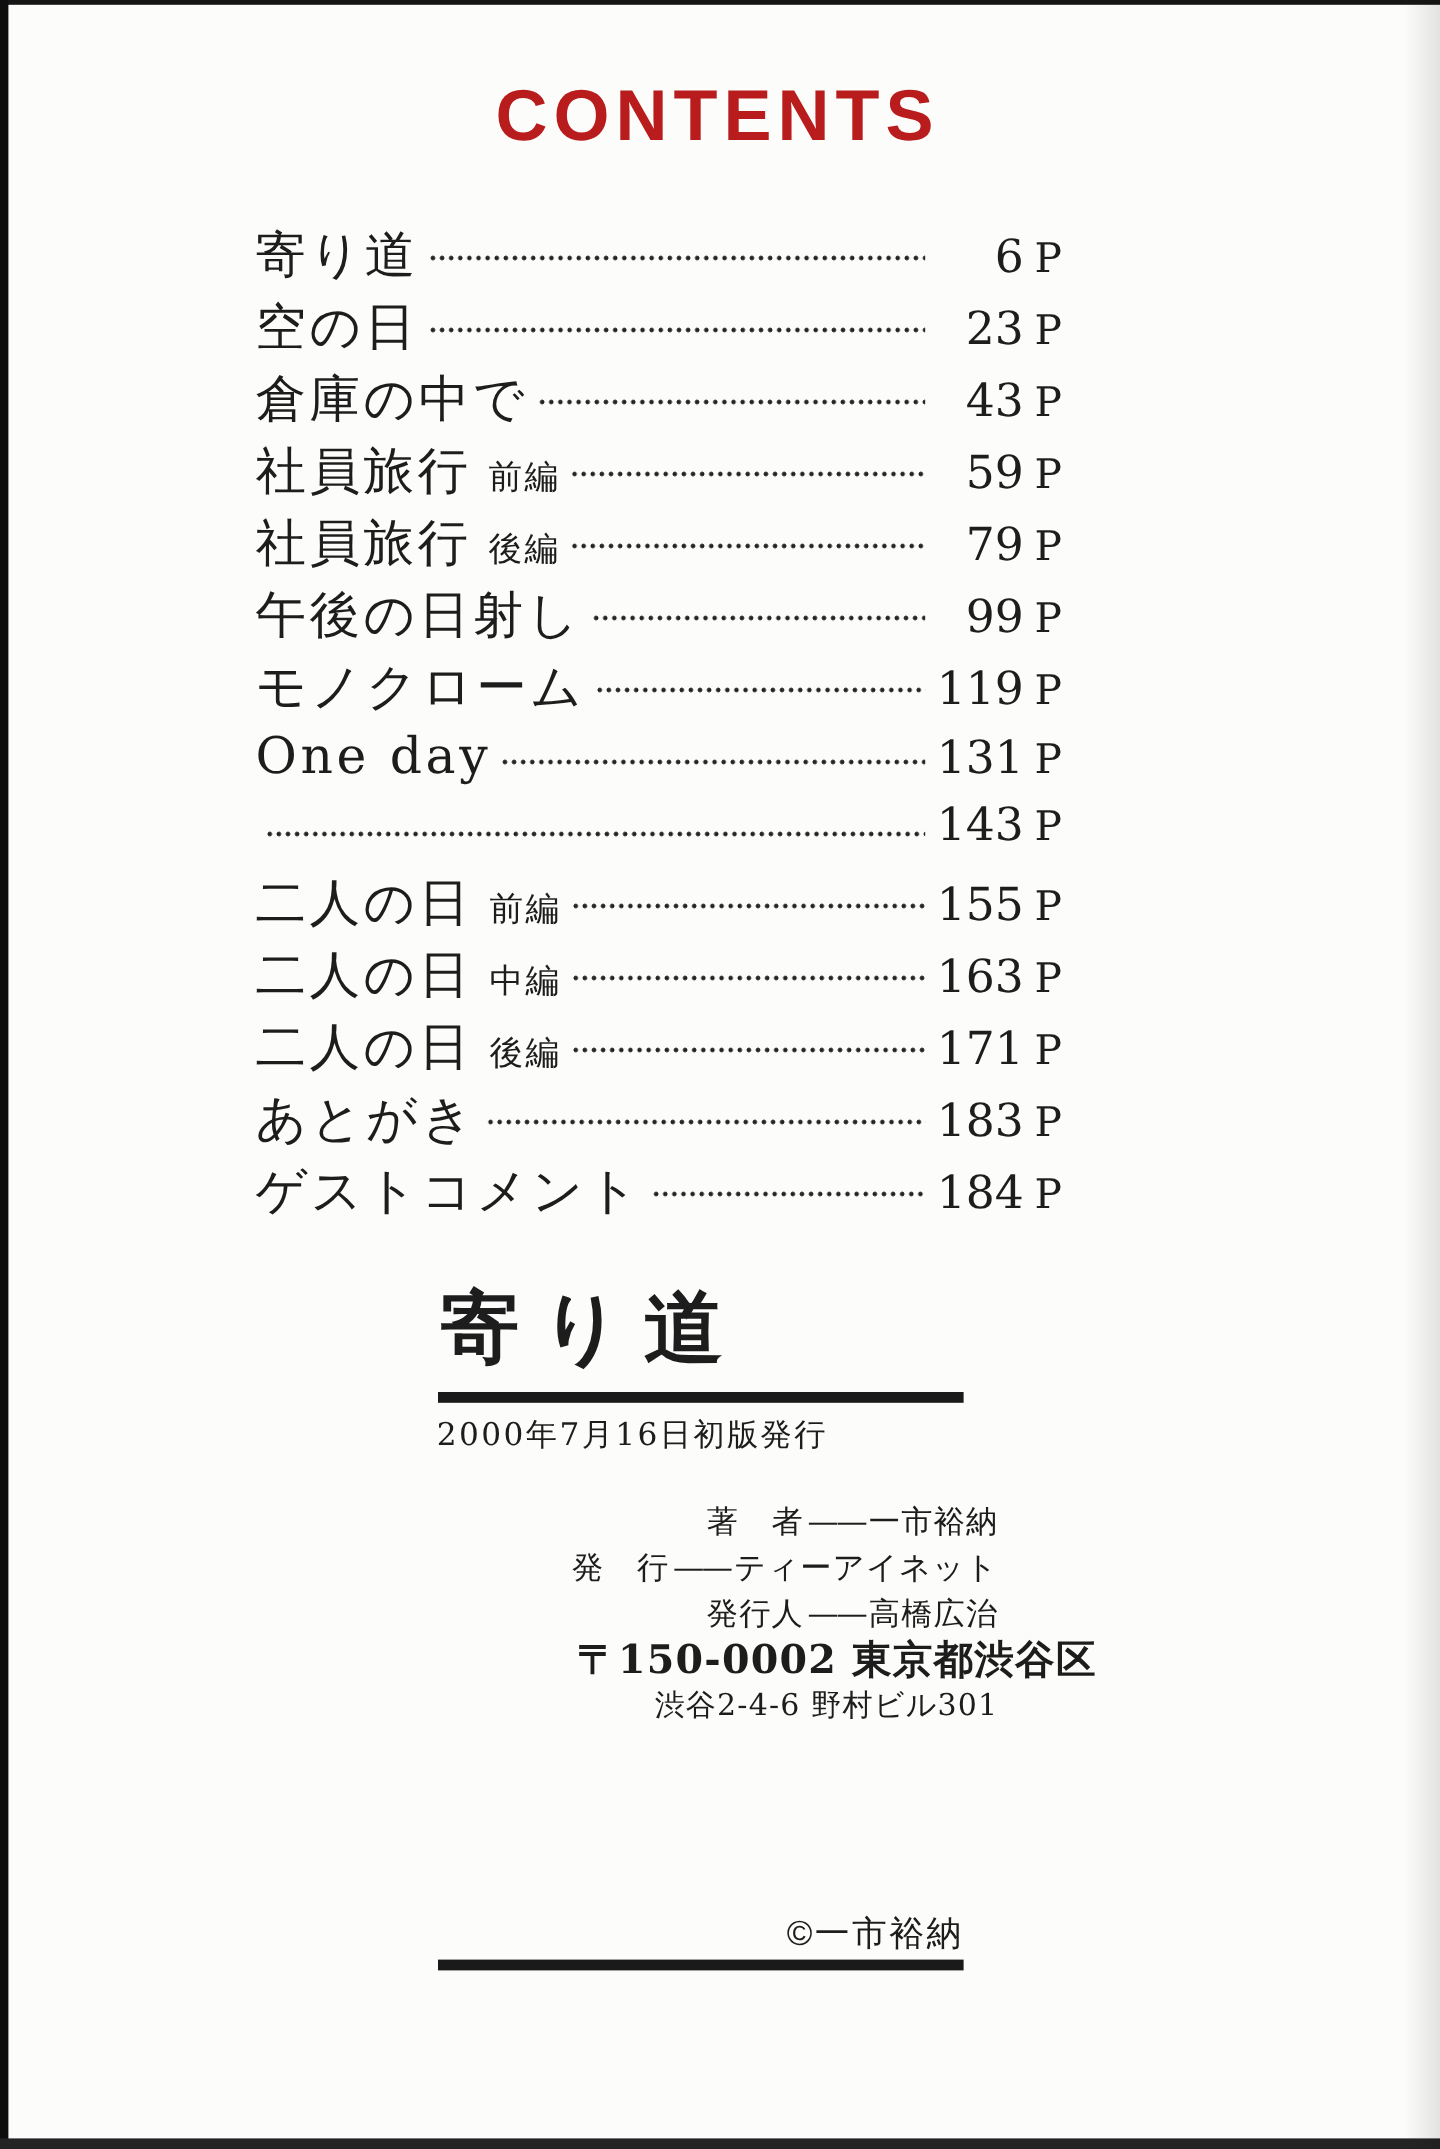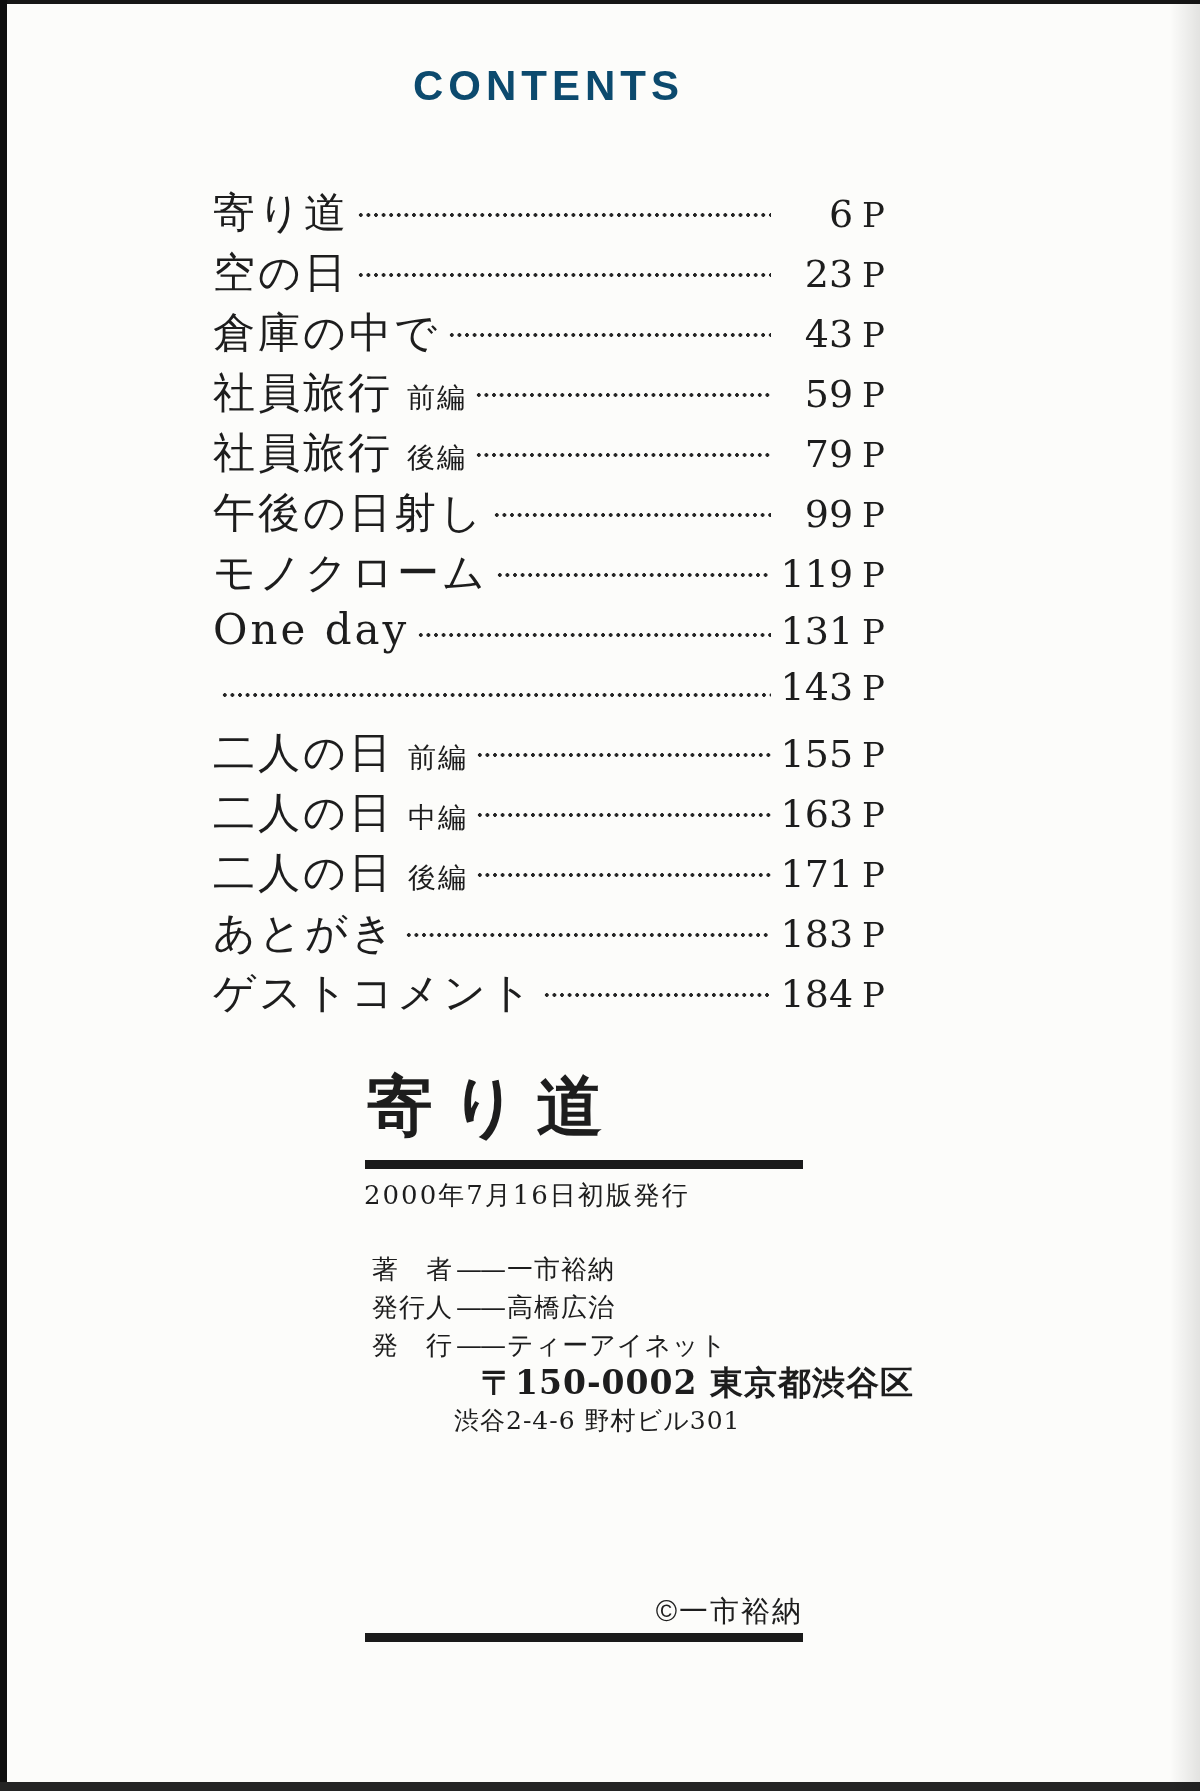--- a/index.html
+++ b/index.html
@@ -12,21 +12,21 @@
   
   .edge-top   { position:absolute; left:0; top:0; width:1200px; height:4px; background:#161616; }
   .edge-left  { position:absolute; left:0; top:0; width:7px; height:1791px; background:#0e0e0e; }
   .edge-bottom{ position:absolute; left:0; top:1782px; width:1200px; height:9px; background:#242424; }
   .edge-right { position:absolute; right:0; top:0; width:30px; height:1791px;
                 background:linear-gradient(to right, rgba(0,0,0,0), rgba(0,0,0,0.10)); }
 
   .contents-title {
     position:absolute; left:413px; top:62px; margin:0;
     font-family:"Liberation Sans","DejaVu Sans",sans-serif;
-    font-size:42px; font-weight:700; letter-spacing:5px; color:#0c4a6e;
+    font-size:60px; font-weight:700; letter-spacing:5px; color:#b91c1c;
   }
 
   .toc {
     position:absolute; left:213px; top:185px; width:672px;
     margin:0; padding:0; list-style:none;
   }
   .toc-row { display:flex; align-items:baseline; height:60px; }
   .toc-title { font-size:42px; letter-spacing:3px; white-space:nowrap; }
   .toc-subtitle { font-size:28px; letter-spacing:2px; margin-left:14px; white-space:nowrap; }
   .leader {
@@ -43,21 +43,21 @@
   }
   .rule { position:absolute; left:365px; width:438px; height:9px; background:#1a1a1a; }
   .rule-title  { top:1160px; }
   .rule-bottom { top:1633px; }
   .edition {
     position:absolute; left:364px; top:1178px;
     font-size:26px; letter-spacing:2px; white-space:nowrap;
   }
   .colophon-rows {
     position:absolute; left:372px; top:1250px; width:460px;
-    font-size:26px; letter-spacing:1px;
+    font-size:26px; letter-spacing:1px;text-align:right;
   }
   .colophon-row { height:38px; line-height:38px; white-space:nowrap; }
   .colophon-row .sep { letter-spacing:-2px; margin:0 3px; }
   .addr1 { margin-left:109px; font-size:33px;font-weight:bold; }
   .addr2 { margin-left:82px; font-size:25px; }
   .copyright {
     position:absolute; left:372px; top:1592px; width:431px; text-align:right;
     font-family:"Liberation Sans","DejaVu Sans",sans-serif;
     font-size:29px; letter-spacing:2px; white-space:nowrap;
   }
@@ -191,25 +191,25 @@
     <div class="rule rule-title"></div>
     <div class="edition">2000年7月16日初版発行</div>
 
     <div class="colophon-rows" id="colophon-rows">
       <div id="publisher-rows">
     <div class="colophon-row">
       <span class="label">著　者</span><span class="sep">——</span><span class="value">一市裕納</span>
     </div>
 
     <div class="colophon-row">
+      <span class="label">発　行</span><span class="sep">——</span><span class="value">ティーアイネット</span>
+    </div>
+
+    <div class="colophon-row">
       <span class="label">発行人</span><span class="sep">——</span><span class="value">高橋広治</span>
-    </div>
-
-    <div class="colophon-row">
-      <span class="label">発　行</span><span class="sep">——</span><span class="value">ティーアイネット</span>
     </div>
   </div>
       <div class="colophon-row addr1">〒150-0002 東京都渋谷区</div>
       <div class="colophon-row addr2">渋谷2-4-6 野村ビル301</div>
     </div>
 
     <div class="copyright">©一市裕納</div>
     <div class="rule rule-bottom"></div>
   </section>
 </div>

